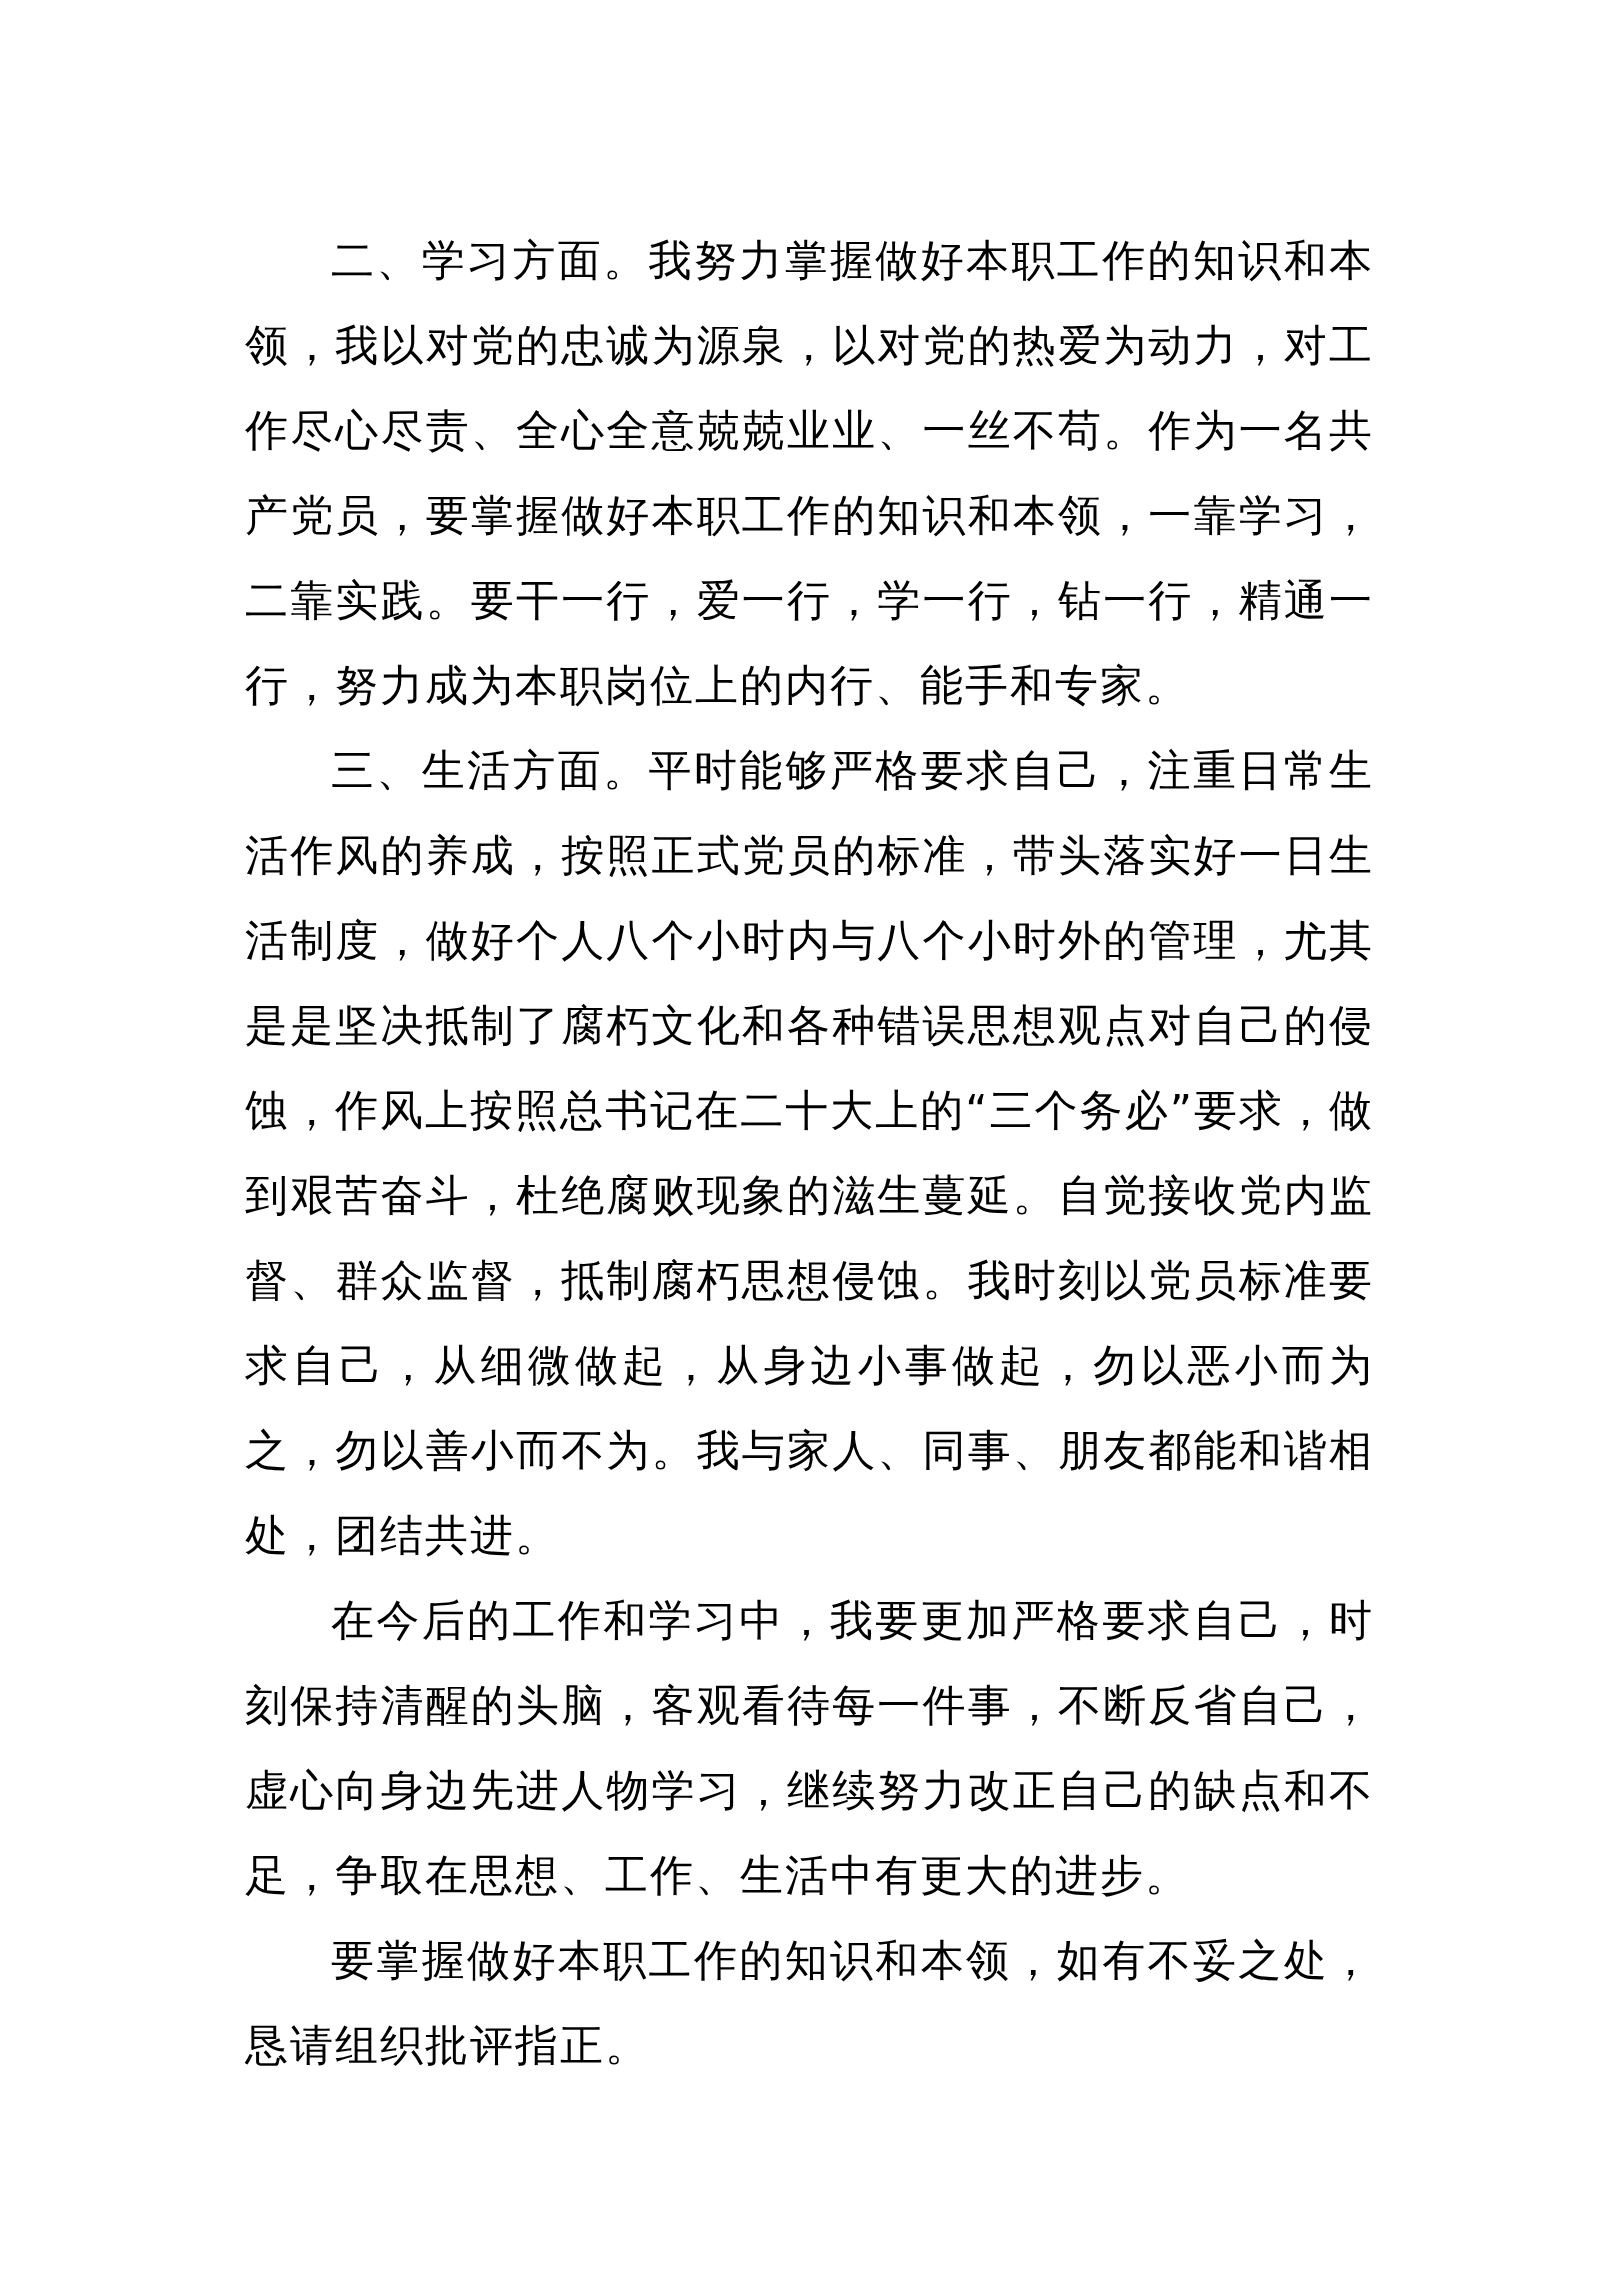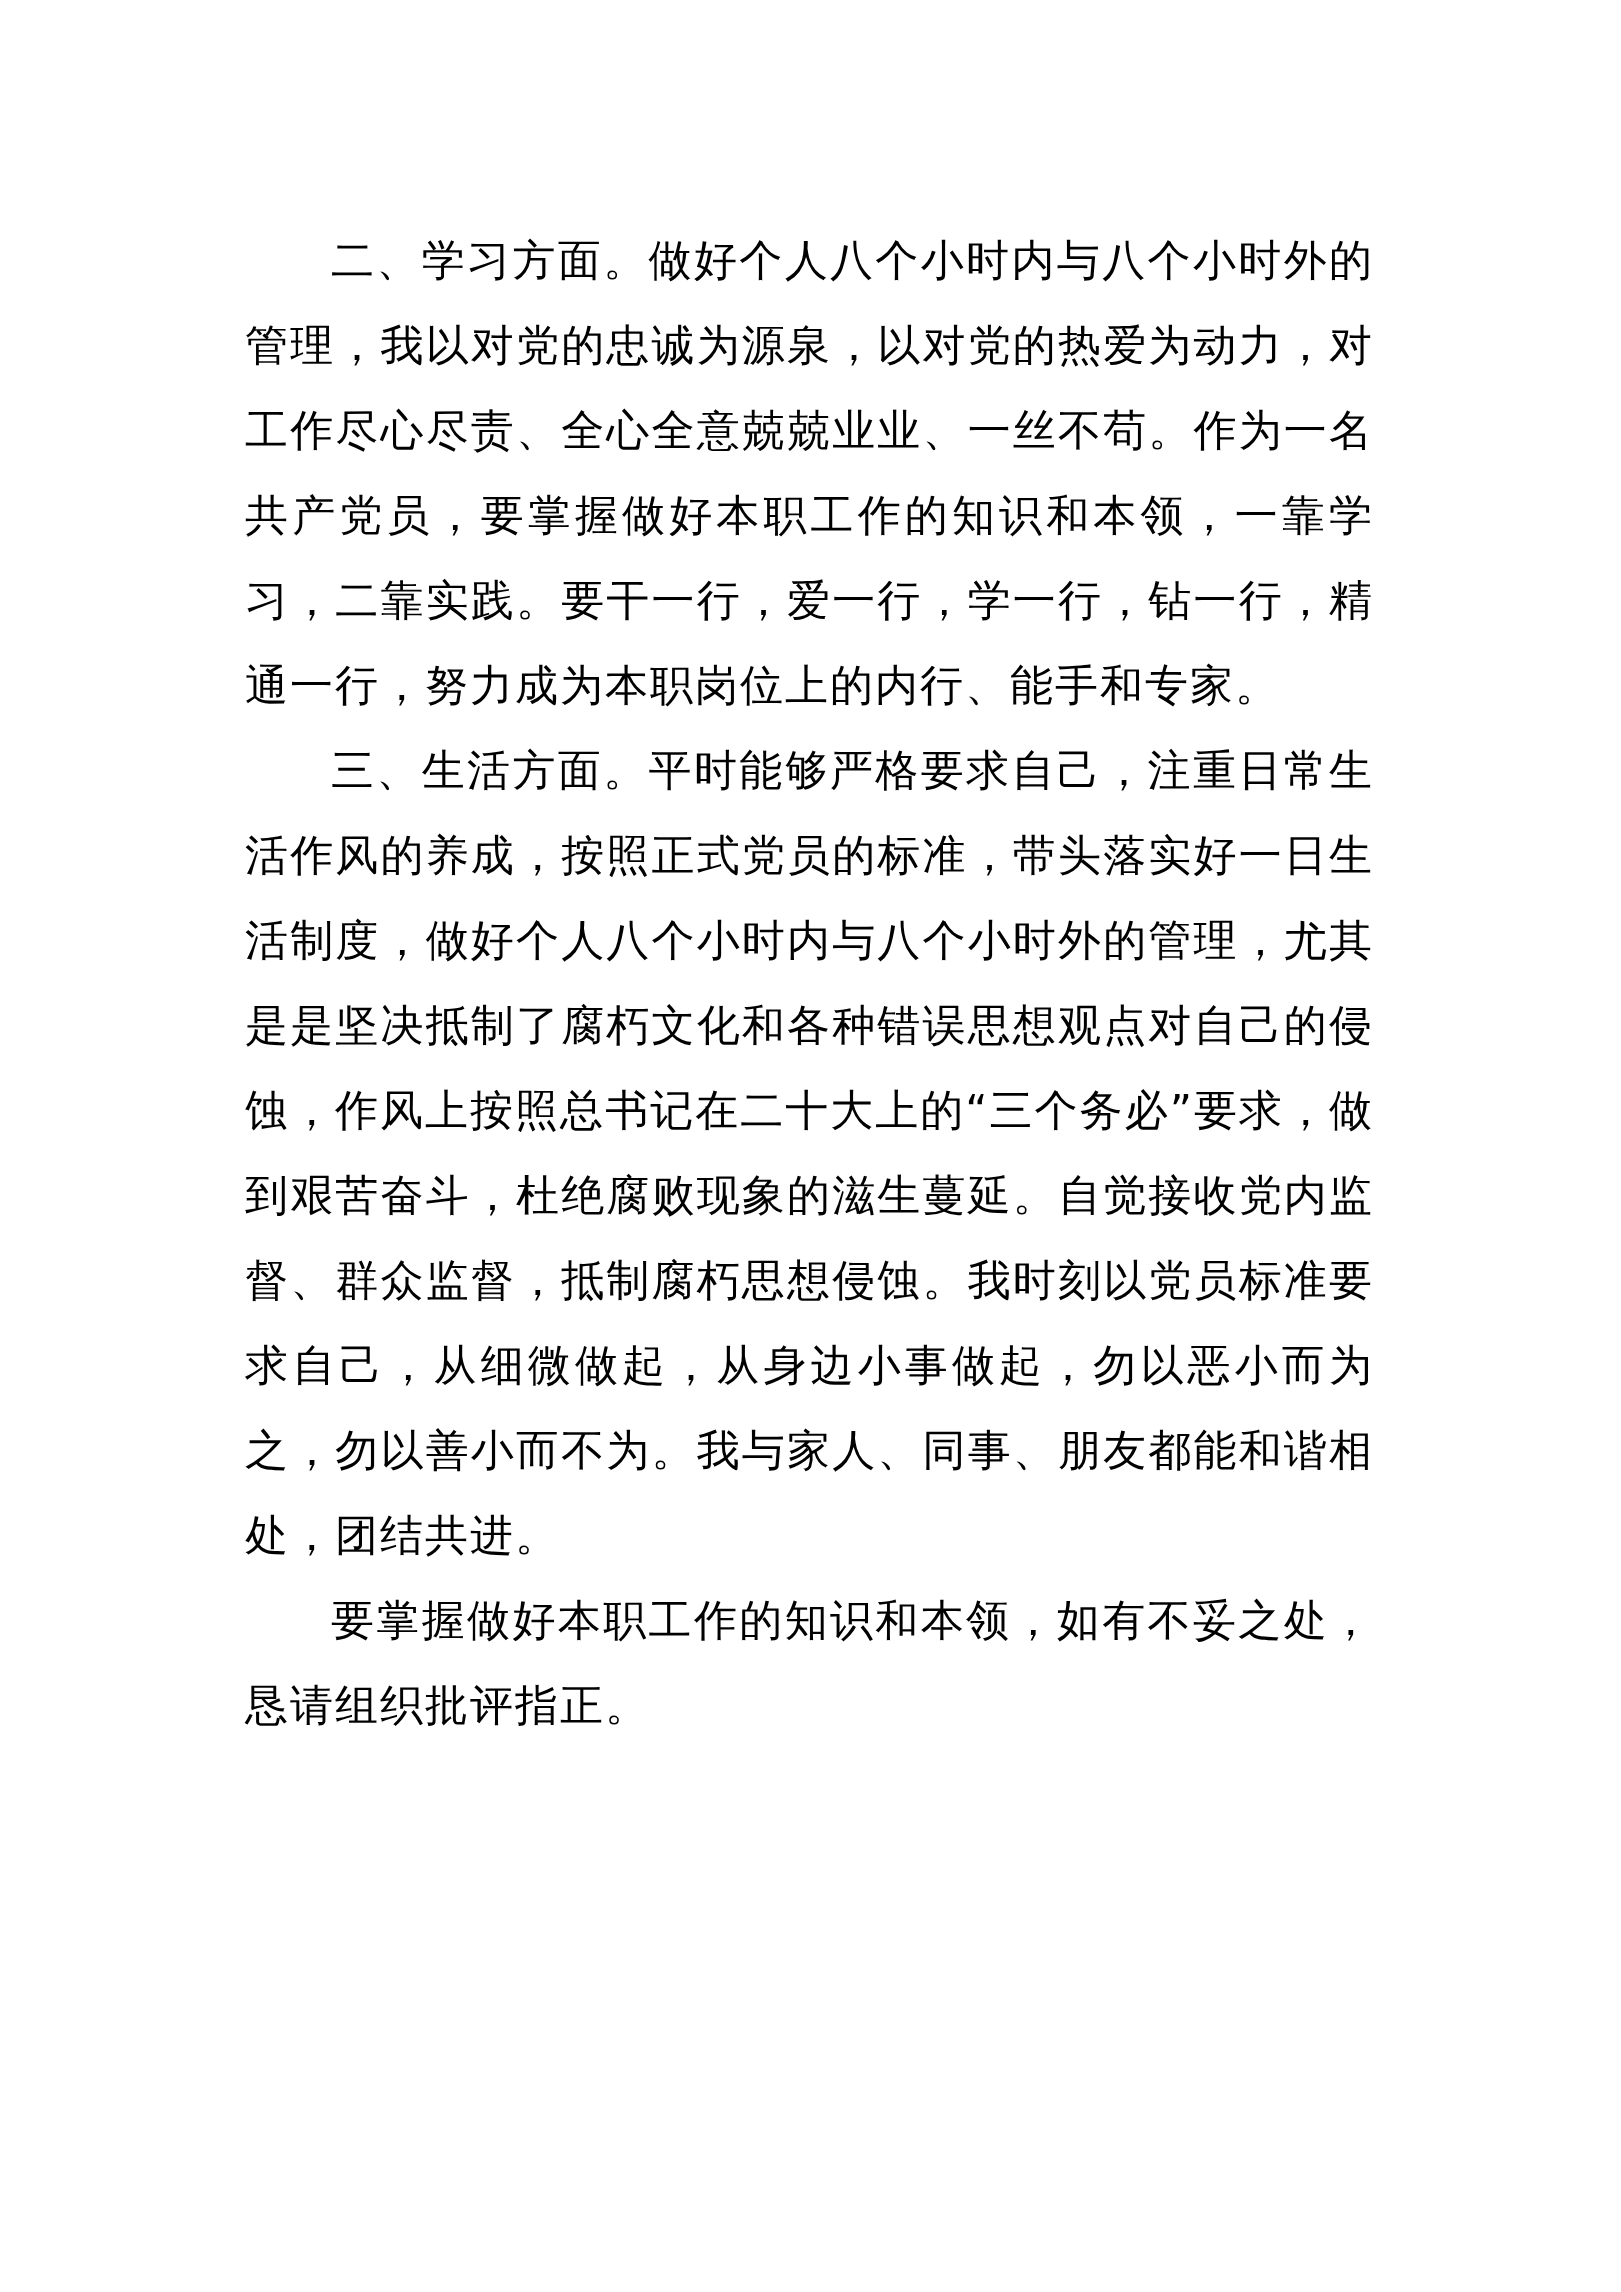--- a/index.html
+++ b/index.html
@@ -29,17 +29,18 @@
       text-align: justify;
       text-indent: 86px;
       letter-spacing: 2px;
       word-break: break-all;
     }
   </style>
 </head>
 <body>
 
 <div class="page">
-  <p class="para">二、学习方面。做好个人八个小时内与八个小时外的管理，我以对党的忠诚为源泉，以对党的热爱为动力，对工作尽心尽责、全心全意兢兢业业、一丝不苟。作为一名共产党员，要掌握做好本职工作的知识和本领，一靠学习，二靠实践。要干一行，爱一行，学一行，钻一行，精通一行，努力成为本职岗位上的内行、能手和专家。</p>
+  <p class="para">二、学习方面。我努力掌握做好本职工作的知识和本领，我以对党的忠诚为源泉，以对党的热爱为动力，对工作尽心尽责、全心全意兢兢业业、一丝不苟。作为一名共产党员，要掌握做好本职工作的知识和本领，一靠学习，二靠实践。要干一行，爱一行，学一行，钻一行，精通一行，努力成为本职岗位上的内行、能手和专家。</p>
   <p class="para">三、生活方面。平时能够严格要求自己，注重日常生活作风的养成，按照正式党员的标准，带头落实好一日生活制度，做好个人八个小时内与八个小时外的管理，尤其是是坚决抵制了腐朽文化和各种错误思想观点对自己的侵蚀，作风上按照总书记在二十大上的“三个务必”要求，做到艰苦奋斗，杜绝腐败现象的滋生蔓延。自觉接收党内监督、群众监督，抵制腐朽思想侵蚀。我时刻以党员标准要求自己，从细微做起，从身边小事做起，勿以恶小而为之，勿以善小而不为。我与家人、同事、朋友都能和谐相处，团结共进。</p>
+  <p class="para">在今后的工作和学习中，我要更加严格要求自己，时刻保持清醒的头脑，客观看待每一件事，不断反省自己，虚心向身边先进人物学习，继续努力改正自己的缺点和不足，争取在思想、工作、生活中有更大的进步。</p>
   <p class="para">要掌握做好本职工作的知识和本领，如有不妥之处，恳请组织批评指正。</p>
 </div>
 
 
 </body></html>

